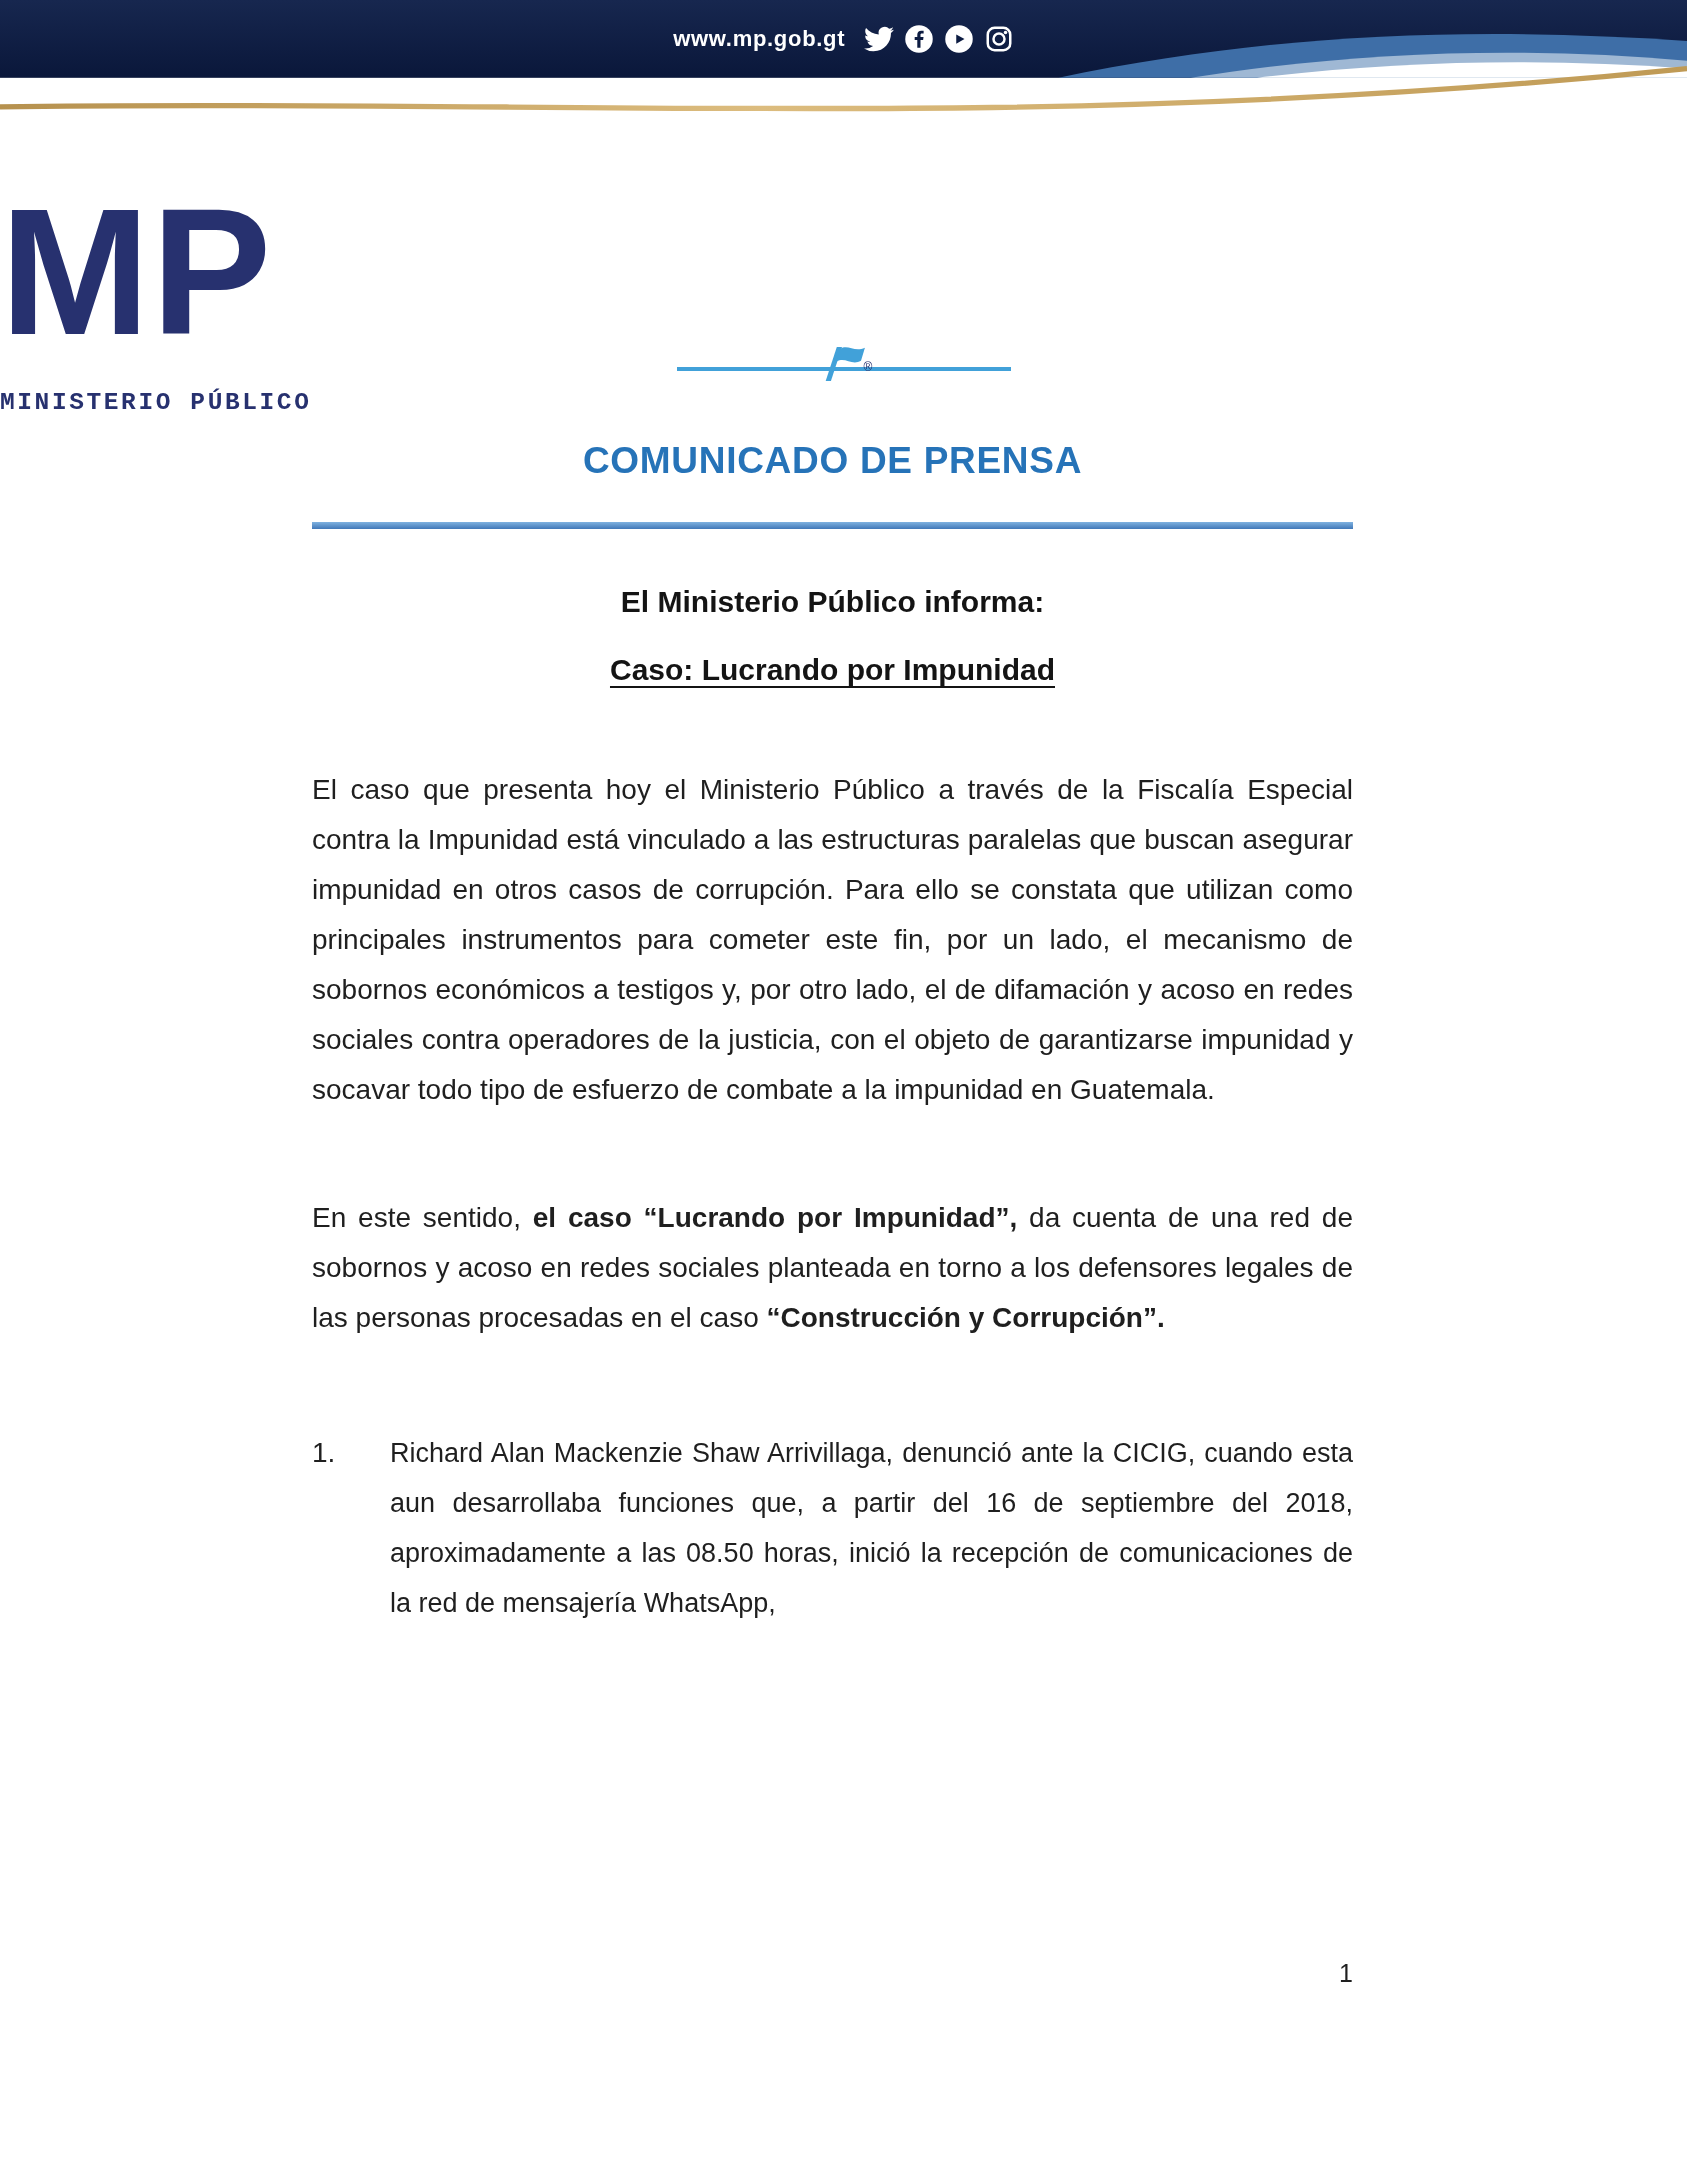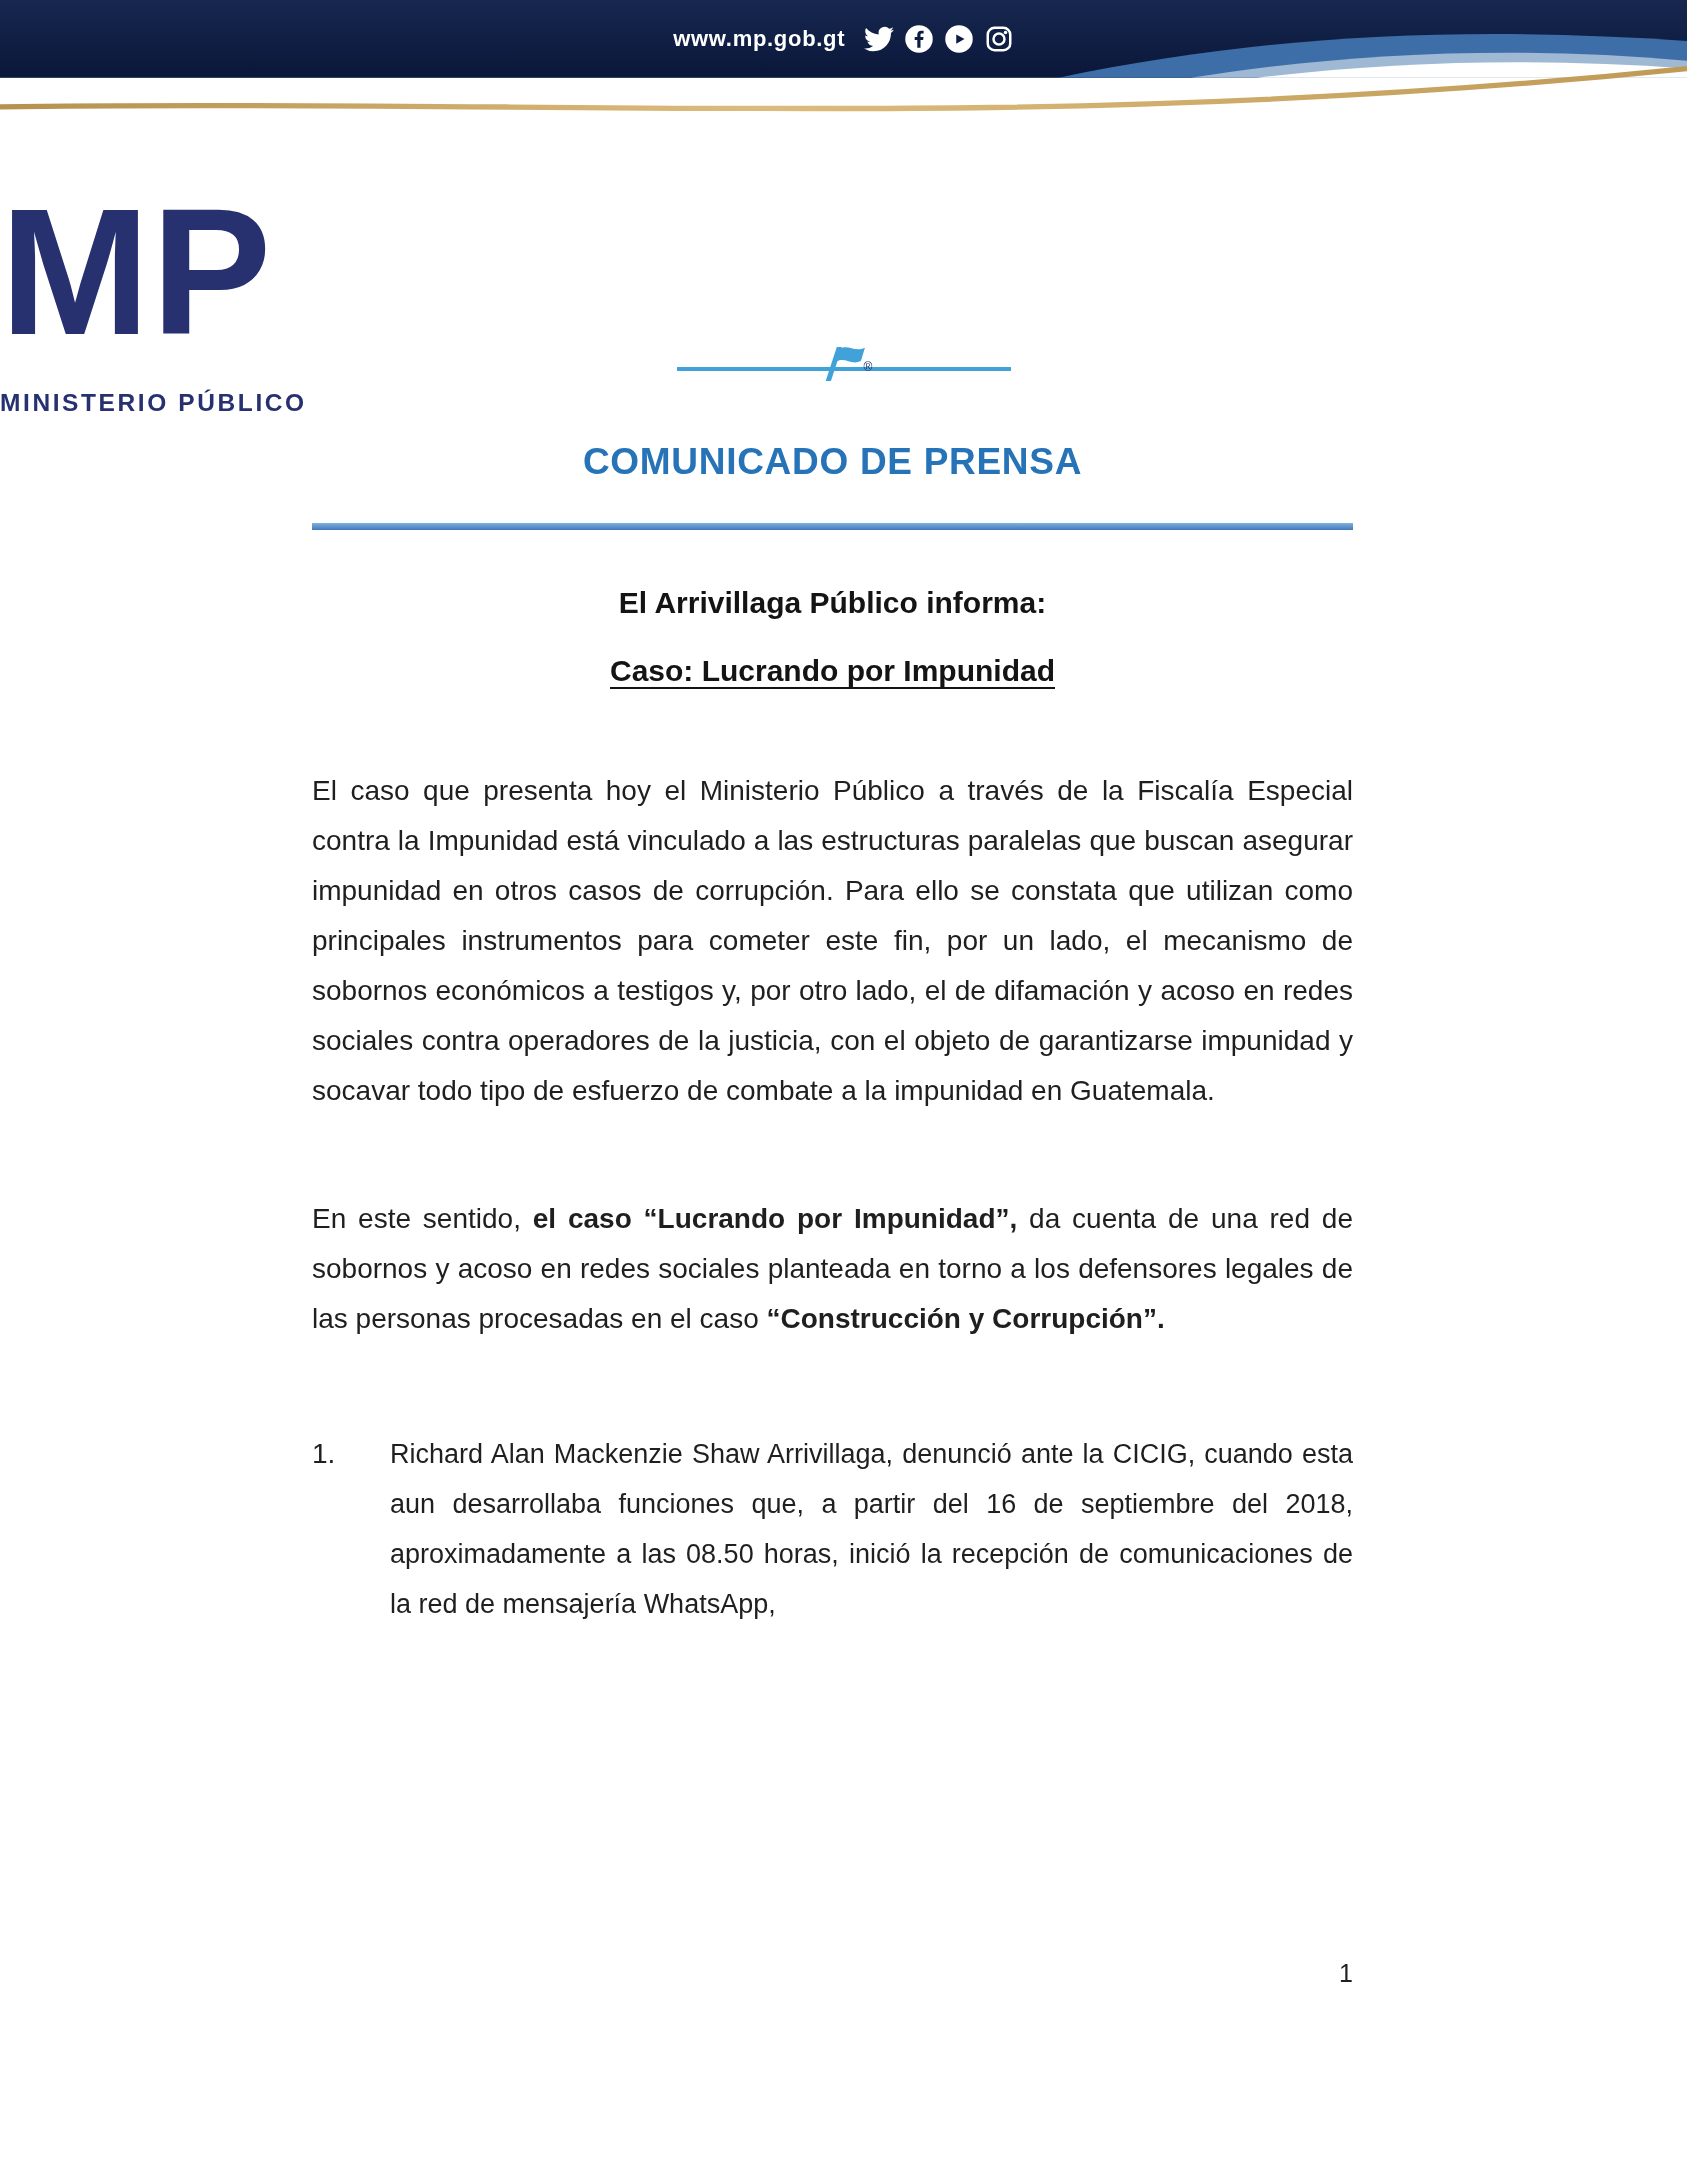--- a/index.html
+++ b/index.html
@@ -31,21 +31,21 @@
   .logo-mp {
     display: inline-block;
     font-size: 180px; font-weight: bold; line-height: 0.8;
     letter-spacing: 1.3px; color: #27316f;
   }
   .logo-rule { position: relative; width: 334px; height: 36px; margin: 2.6px auto 0; }
   .rule-line { position: absolute; left: 0; top: 20px; width: 100%; height: 4.6px; background: #41a1d9; }
   .flag { position: absolute; left: 50%; top: 0; transform: translateX(-50%); }
   .flag svg { width: 56px; height: 34px; display: block; }
   .reg { position: absolute; left: calc(50% + 20px); top: 13.2px; font-size: 12px; color: #27316f; }
-  .logo-name { margin-top: 6.6px; font-size: 24.5px; font-weight: bold; letter-spacing: 2.6px; color: #27316f; }
+  .logo-name { margin-top: 6.6px; font-size: 24.5px; font-weight: bold; letter-spacing: 2.6px; color: #27316f; font-family: Liberation Mono, monospace; }
 
   
   .content { margin: 0 334px 0 312px; }
   .doc-title {
     margin: 24px 0 0; text-align: center;
     font-size: 37px; font-weight: bold; color: #2673b8; letter-spacing: 0.7px;
   }
   .title-rule { margin-top: 40px; height: 6.6px; background: linear-gradient(#7fb2e0, #4178b8); }
   .intro { margin: 56px 0 0; text-align: center; font-size: 30px; font-weight: bold; color: #141414; }
   .case {
@@ -128,21 +128,21 @@
       </span>
       <span class="reg">®</span>
     </div>
     <div class="logo-name">MINISTERIO PÚBLICO</div>
   </div>
 
   <div class="content">
     <h1 class="doc-title">COMUNICADO DE PRENSA</h1>
     <div class="title-rule"></div>
 
-    <h2 class="intro">El Arrivillaga Público informa:</h2>
+    <h2 class="intro">El Ministerio Público informa:</h2>
     <h3 class="case">Caso: Lucrando por Impunidad</h3>
 
     <p class="body-p">El caso que presenta hoy el Ministerio Público a través de la Fiscalía Especial contra la Impunidad está vinculado a las estructuras paralelas que buscan asegurar impunidad en otros casos de corrupción. Para ello se constata que utilizan como principales instrumentos para cometer este fin, por un lado, el mecanismo de sobornos económicos a testigos y, por otro lado, el de difamación y acoso en redes sociales contra operadores de la justicia, con el objeto de garantizarse impunidad y socavar todo tipo de esfuerzo de combate a la impunidad en Guatemala.</p>
 
     <p class="body-p"><span>En este sentido, </span><span class="b">el caso “Lucrando por Impunidad”,</span><span> da cuenta de una red de sobornos y acoso en redes sociales planteada en torno a los defensores legales de las personas procesadas en el caso </span><span class="b">“Construcción y Corrupción”.</span></p>
 
 
     <div class="list-item">
       <span class="li-num">1.</span>
       <span class="li-text">Richard Alan Mackenzie Shaw Arrivillaga, denunció ante la CICIG, cuando esta aun desarrollaba funciones que, a partir del 16 de septiembre del 2018, aproximadamente a las 08.50 horas, inició la recepción de comunicaciones de la red de mensajería WhatsApp,</span>

